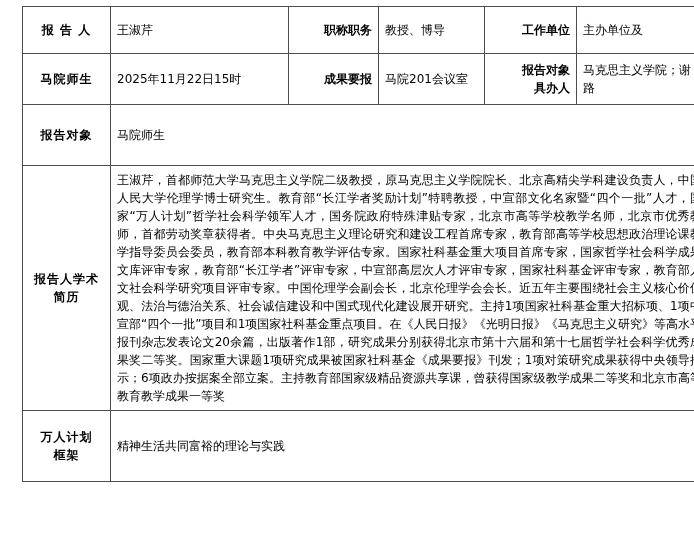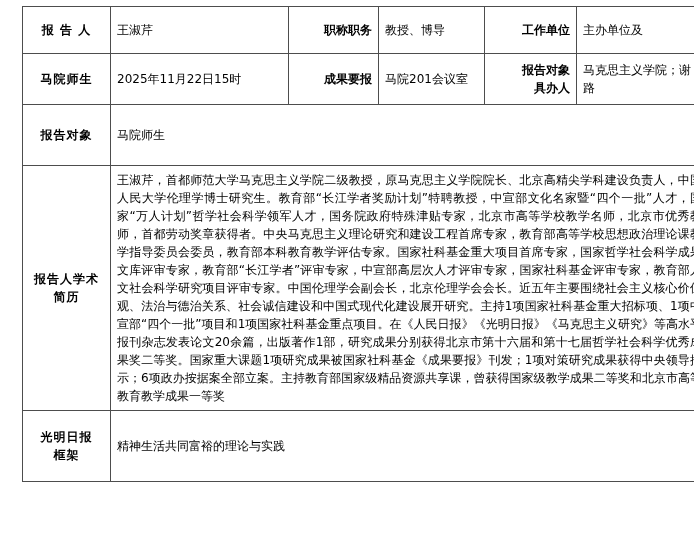--- a/index.html
+++ b/index.html
@@ -106,21 +106,21 @@
       </tr>
       <tr class="row-bio">
         <td class="label">
           <div>报告人学术</div>
           <div>简历</div>
         </td>
         <td class="bio" colspan="5">王淑芹，首都师范大学马克思主义学院二级教授，原马克思主义学院院长、北京高精尖学科建设负责人，中国人民大学伦理学博士研究生。教育部“长江学者奖励计划”特聘教授，中宣部文化名家暨“四个一批”人才，国家“万人计划”哲学社会科学领军人才，国务院政府特殊津贴专家，北京市高等学校教学名师，北京市优秀教师，首都劳动奖章获得者。中央马克思主义理论研究和建设工程首席专家，教育部高等学校思想政治理论课教学指导委员会委员，教育部本科教育教学评估专家。国家社科基金重大项目首席专家，国家哲学社会科学成果文库评审专家，教育部“长江学者”评审专家，中宣部高层次人才评审专家，国家社科基金评审专家，教育部人文社会科学研究项目评审专家。中国伦理学会副会长，北京伦理学会会长。近五年主要围绕社会主义核心价值观、法治与德治关系、社会诚信建设和中国式现代化建设展开研究。主持1项国家社科基金重大招标项、1项中宣部“四个一批”项目和1项国家社科基金重点项目。在《人民日报》《光明日报》《马克思主义研究》等高水平报刊杂志发表论文20余篇，出版著作1部，研究成果分别获得北京市第十六届和第十七届哲学社会科学优秀成果奖二等奖。国家重大课题1项研究成果被国家社科基金《成果要报》刊发；1项对策研究成果获得中央领导批示；6项政办按据案全部立案。主持教育部国家级精品资源共享课，曾获得国家级教学成果二等奖和北京市高等教育教学成果一等奖</td>
       </tr>
       <tr class="row-frame">
         <td class="label">
-          <div>光明日报</div>
+          <div>万人计划</div>
           <div>框架</div>
         </td>
         <td class="val-left" colspan="5">精神生活共同富裕的理论与实践</td>
       </tr>
 
     </tbody>
   </table>
 </div>
 
 </body></html>

